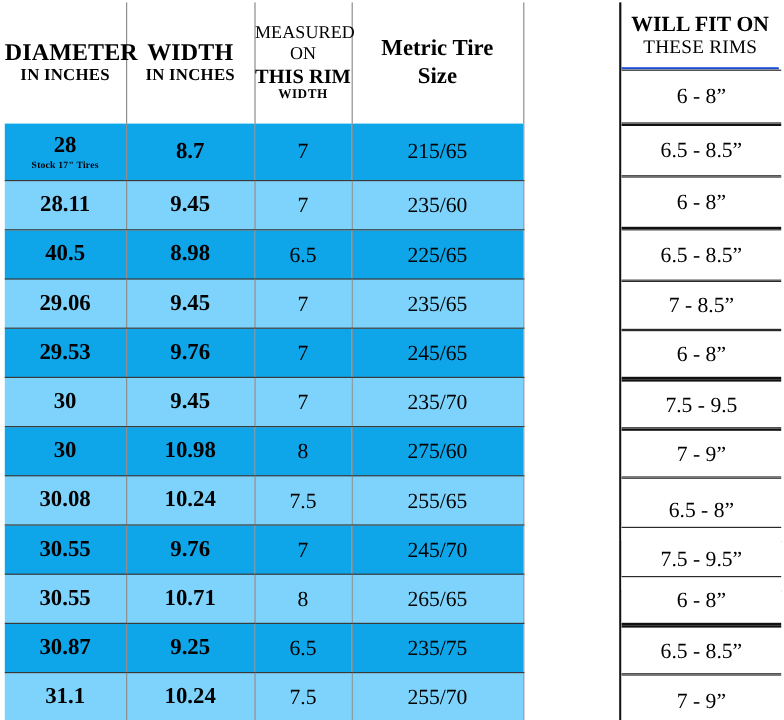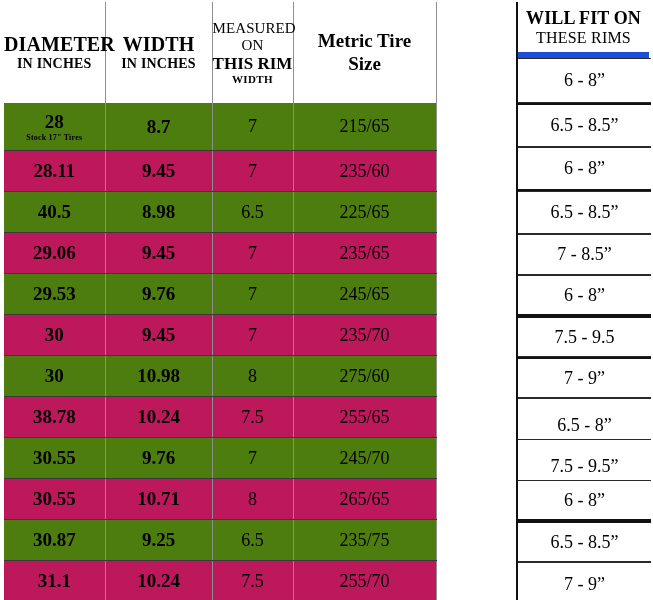--- a/index.html
+++ b/index.html
@@ -61,22 +61,22 @@
   .grid td.c-width {
     font-weight: bold;
     font-size: 19px;
   }
   .grid td.c-rim,
   .grid td.c-metric {
     font-weight: normal;
     font-size: 18px;
   }
 
-  .row-shade td { background: #4d7c0f; }
-  .row-plain td { background: #be185d; }
+  .row-shade td { background: #0ea5e9; }
+  .row-plain td { background: #7dd3fc; }
   .row-shade td.last,
   .row-plain td.last { background: #ffffff; }
 
   
   .hdr-blk {
     line-height: 1.12;
     padding: 0 4px;
   }
   .h-big {
     font-weight: bold;
@@ -140,21 +140,21 @@
     position: absolute;
     left: 516px;
     top: 2px;
     width: 133px;
     border-left: 2px solid #111111;
     box-sizing: border-box;
   }
   .fit-head {
     height: 56px;
     background: #ffffff;
-    border-bottom: 6px solid #1d4ed8;
+    border-bottom: 2px solid #1d4ed8;
     display: flex;
     flex-direction: column;
     align-items: center;
     justify-content: center;
     box-sizing: border-box;
   }
   .fitcol .fitlist {
     position: relative;
     background: #ffffff;
   }
@@ -261,21 +261,21 @@
           <td class="last"></td>
         </tr>
         <tr class="row-shade" style="height: 41px;">
           <td class="c-diam">30</td>
           <td class="c-width">10.98</td>
           <td class="c-rim">8</td>
           <td class="c-metric">275/60</td>
           <td class="last"></td>
         </tr>
         <tr class="row-plain" style="height: 41px;">
-          <td class="c-diam">38.78</td>
+          <td class="c-diam">30.08</td>
           <td class="c-width">10.24</td>
           <td class="c-rim">7.5</td>
           <td class="c-metric">255/65</td>
           <td class="last"></td>
         </tr>
         <tr class="row-shade" style="height: 41px;">
           <td class="c-diam">30.55</td>
           <td class="c-width">9.76</td>
           <td class="c-rim">7</td>
           <td class="c-metric">245/70</td>

